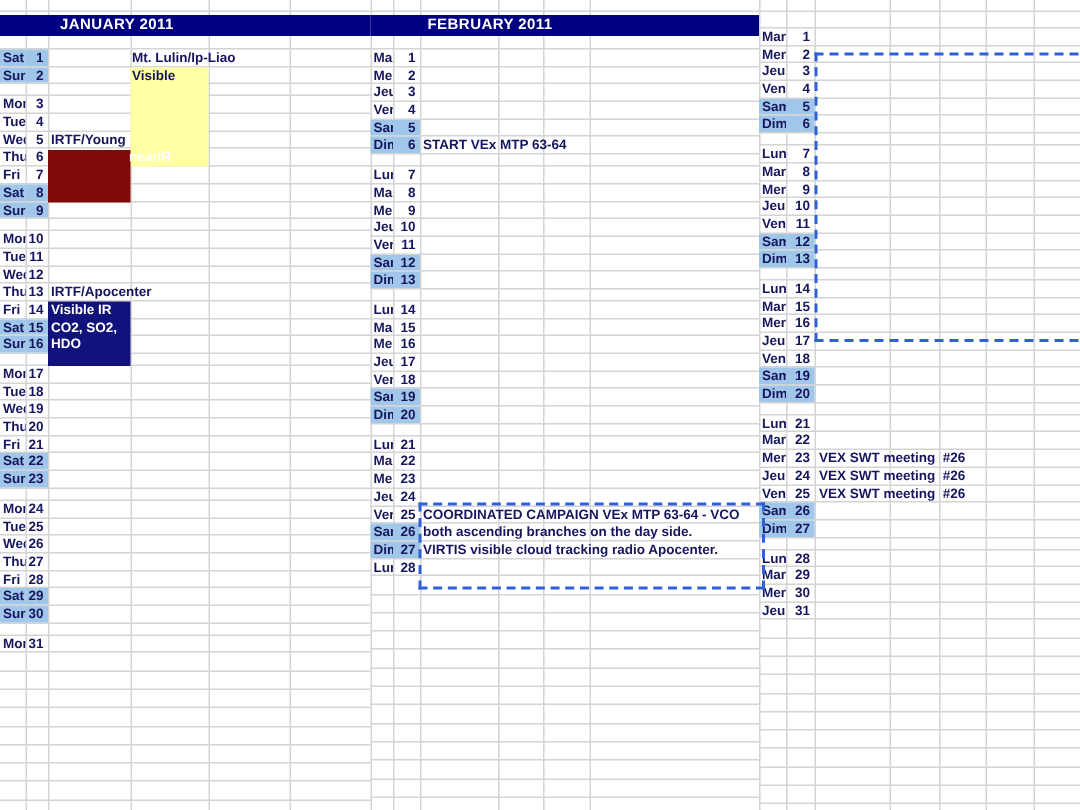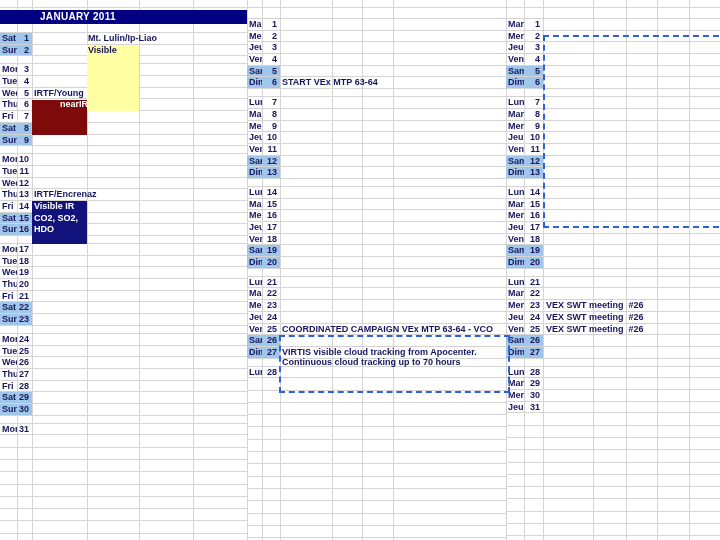--- a/index.html
+++ b/index.html
@@ -67,21 +67,21 @@
         <div class="cell num" style="width: 15px;">4</div>
       </div>
       <div class="row" style="height: 11.7px; line-height: 11.7px; width: 247px; border-bottom: 1px solid rgb(212, 212, 212);">
         <div class="cell abbr" style="width: 17px;">Wed</div>
         <div class="cell num" style="width: 15px;">5</div>
         <span class="ev" style="left: 34px; color: rgb(22, 22, 94);">IRTF/Young</span>
       </div>
       <div class="row" style="height: 11.7px; line-height: 11.7px; width: 247px; border-bottom: 1px solid rgb(212, 212, 212);">
         <div class="cell abbr" style="width: 17px;">Thu</div>
         <div class="cell num" style="width: 15px;">6</div>
-        <span class="ev lt" style="left: 20px; padding-left: 40px;">nearIR</span>
+        <span class="ev lt" style="left: 46px; padding-left: 40px;">nearIR</span>
       </div>
       <div class="row" style="height: 11.7px; line-height: 11.7px; width: 247px; border-bottom: 1px solid rgb(212, 212, 212);">
         <div class="cell abbr" style="width: 17px;">Fri</div>
         <div class="cell num" style="width: 15px;">7</div>
       </div>
       <div class="row" style="height: 11.7px; line-height: 11.7px; width: 247px; border-bottom: 1px solid rgb(212, 212, 212);">
         <div class="cell abbr" style="width: 17px; background: rgb(160, 198, 234);">Sat</div>
         <div class="cell num" style="width: 15px; background: rgb(160, 198, 234);">8</div>
       </div>
       <div class="row" style="height: 11.7px; line-height: 11.7px; width: 247px; border-bottom: 1px solid rgb(212, 212, 212);">
@@ -97,21 +97,21 @@
         <div class="cell abbr" style="width: 17px;">Tue</div>
         <div class="cell num" style="width: 15px;">11</div>
       </div>
       <div class="row" style="height: 11.7px; line-height: 11.7px; width: 247px; border-bottom: 1px solid rgb(212, 212, 212);">
         <div class="cell abbr" style="width: 17px;">Wed</div>
         <div class="cell num" style="width: 15px;">12</div>
       </div>
       <div class="row" style="height: 11.7px; line-height: 11.7px; width: 247px; border-bottom: 1px solid rgb(212, 212, 212);">
         <div class="cell abbr" style="width: 17px;">Thu</div>
         <div class="cell num" style="width: 15px;">13</div>
-        <span class="ev" style="left: 34px; color: rgb(22, 22, 94);">IRTF/Encrenaz</span>
+        <span class="ev" style="left: 34px; color: rgb(22, 22, 94);">IRTF/Apocenter</span>
       </div>
       <div class="row" style="height: 11.7px; line-height: 11.7px; width: 247px; border-bottom: 1px solid rgb(212, 212, 212);">
         <div class="cell abbr" style="width: 17px;">Fri</div>
         <div class="cell num" style="width: 15px;">14</div>
         <span class="ev lt" style="left: 34px;">Visible IR</span>
       </div>
       <div class="row" style="height: 11.7px; line-height: 11.7px; width: 247px; border-bottom: 1px solid rgb(212, 212, 212);">
         <div class="cell abbr" style="width: 17px; background: rgb(160, 198, 234);">Sat</div>
         <div class="cell num" style="width: 15px; background: rgb(160, 198, 234);">15</div>
         <span class="ev lt" style="left: 34px;">CO2, SO2,</span>
@@ -191,20 +191,21 @@
       <div class="row" style="height: 12.3px; line-height: 12.3px; width: 247px; border-bottom: 1px solid rgb(212, 212, 212);"></div>
       <div class="row" style="height: 12.3px; line-height: 12.3px; width: 247px; border-bottom: 1px solid rgb(212, 212, 212);"></div>
       <div class="row" style="height: 12.3px; line-height: 12.3px; width: 247px; border-bottom: 1px solid rgb(212, 212, 212);"></div>
       <div class="row" style="height: 12.3px; line-height: 12.3px; width: 247px; border-bottom: 1px solid rgb(212, 212, 212);"></div>
       <div class="row" style="height: 12.3px; line-height: 12.3px; width: 247px; border-bottom: 1px solid rgb(212, 212, 212);"></div>
       <div class="block" style="left: 87px; top: 34.7px; width: 52px; height: 66.5px; background: rgb(255, 255, 163);"></div>
       <div class="block" style="left: 32px; top: 89.5px; width: 55px; height: 35.1px; background: rgb(126, 10, 10);"></div>
       <div class="block" style="left: 32px; top: 191.1px; width: 55px; height: 43.1px; background: rgb(18, 18, 124);"></div>
     </div>
     <div class="month" style="left: 247px; width: 259px;">
+      <div class="hrow" style="height: 14px; line-height: 14px; background: rgb(0, 0, 128);"><span class="title" style="margin-left: 38px;">FEBRUARY 2011</span></div>
       <div class="row" style="height: 9px; line-height: 9px; width: 259px; border-bottom: 1px solid rgb(212, 212, 212);"></div>
       <div class="row" style="height: 11.7px; line-height: 11.7px; width: 259px; border-bottom: 1px solid rgb(212, 212, 212);">
         <div class="cell abbr" style="width: 15px;">Mar</div>
         <div class="cell num" style="width: 18px;">1</div>
       </div>
       <div class="row" style="height: 11.7px; line-height: 11.7px; width: 259px; border-bottom: 1px solid rgb(212, 212, 212);">
         <div class="cell abbr" style="width: 15px;">Mer</div>
         <div class="cell num" style="width: 18px;">2</div>
       </div>
       <div class="row" style="height: 11.7px; line-height: 11.7px; width: 259px; border-bottom: 1px solid rgb(212, 212, 212);">
@@ -300,28 +301,26 @@
         <div class="cell num" style="width: 18px;">24</div>
       </div>
       <div class="row" style="height: 11.7px; line-height: 11.7px; width: 259px; border-bottom: 1px solid rgb(212, 212, 212);">
         <div class="cell abbr" style="width: 15px;">Ven</div>
         <div class="cell num" style="width: 18px;">25</div>
         <span class="ev" style="left: 35px; color: rgb(22, 22, 94);">COORDINATED CAMPAIGN VEx MTP 63-64 - VCO</span>
       </div>
       <div class="row" style="height: 11.7px; line-height: 11.7px; width: 259px; border-bottom: 1px solid rgb(212, 212, 212);">
         <div class="cell abbr" style="width: 15px; background: rgb(160, 198, 234);">Sam</div>
         <div class="cell num" style="width: 18px; background: rgb(160, 198, 234);">26</div>
+        <span class="ev" style="left: 35px; color: rgb(22, 22, 94);">both ascending branches on the day side.</span>
       </div>
       <div class="row" style="height: 11.7px; line-height: 11.7px; width: 259px; border-bottom: 1px solid rgb(212, 212, 212);">
         <div class="cell abbr" style="width: 15px; background: rgb(160, 198, 234);">Dim</div>
         <div class="cell num" style="width: 18px; background: rgb(160, 198, 234);">27</div>
-        <span class="ev" style="left: 35px; color: rgb(22, 22, 94);">VIRTIS visible cloud tracking from Apocenter.</span>
-      </div>
-      <div class="row" style="height: 8px; line-height: 8px; width: 259px; border-bottom: 1px solid rgb(212, 212, 212);">
-        <span class="ev" style="left: 35px; top: -2px; line-height: 11px; color: rgb(22, 22, 94);">Continuous cloud tracking up to 70 hours</span>
+        <span class="ev" style="left: 35px; color: rgb(22, 22, 94);">VIRTIS visible cloud tracking radio Apocenter.</span>
       </div>
       <div class="row" style="height: 11.7px; line-height: 11.7px; width: 259px; border-bottom: 1px solid rgb(212, 212, 212);">
         <div class="cell abbr" style="width: 15px;">Lun</div>
         <div class="cell num" style="width: 18px;">28</div>
       </div>
       <div class="row" style="height: 12.3px; line-height: 12.3px; width: 259px; border-bottom: 1px solid rgb(212, 212, 212);"></div>
       <div class="row" style="height: 12.3px; line-height: 12.3px; width: 259px; border-bottom: 1px solid rgb(212, 212, 212);"></div>
       <div class="row" style="height: 12.3px; line-height: 12.3px; width: 259px; border-bottom: 1px solid rgb(212, 212, 212);"></div>
       <div class="row" style="height: 12.3px; line-height: 12.3px; width: 259px; border-bottom: 1px solid rgb(212, 212, 212);"></div>
       <div class="row" style="height: 12.3px; line-height: 12.3px; width: 259px; border-bottom: 1px solid rgb(212, 212, 212);"></div>

